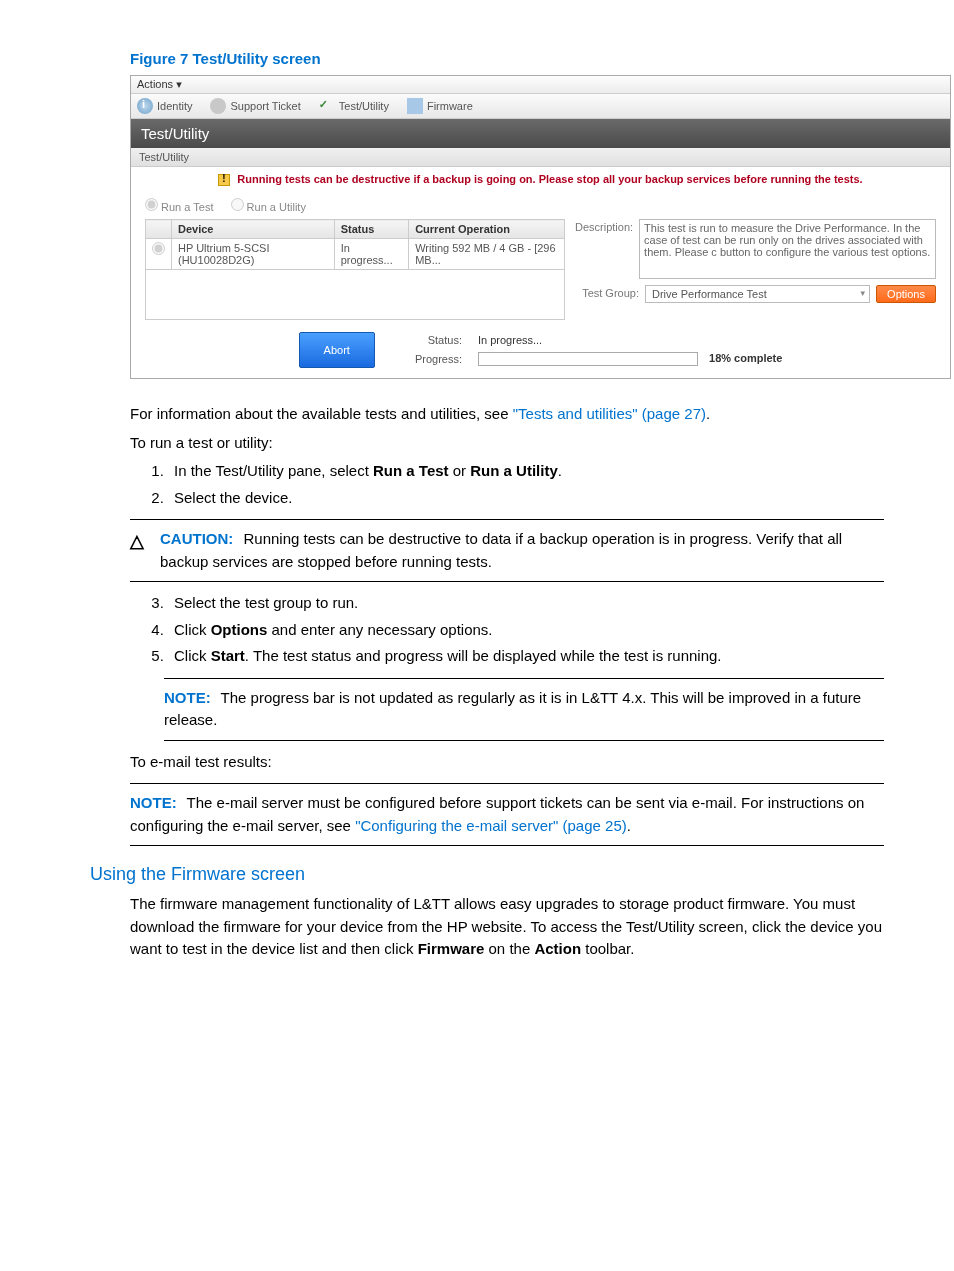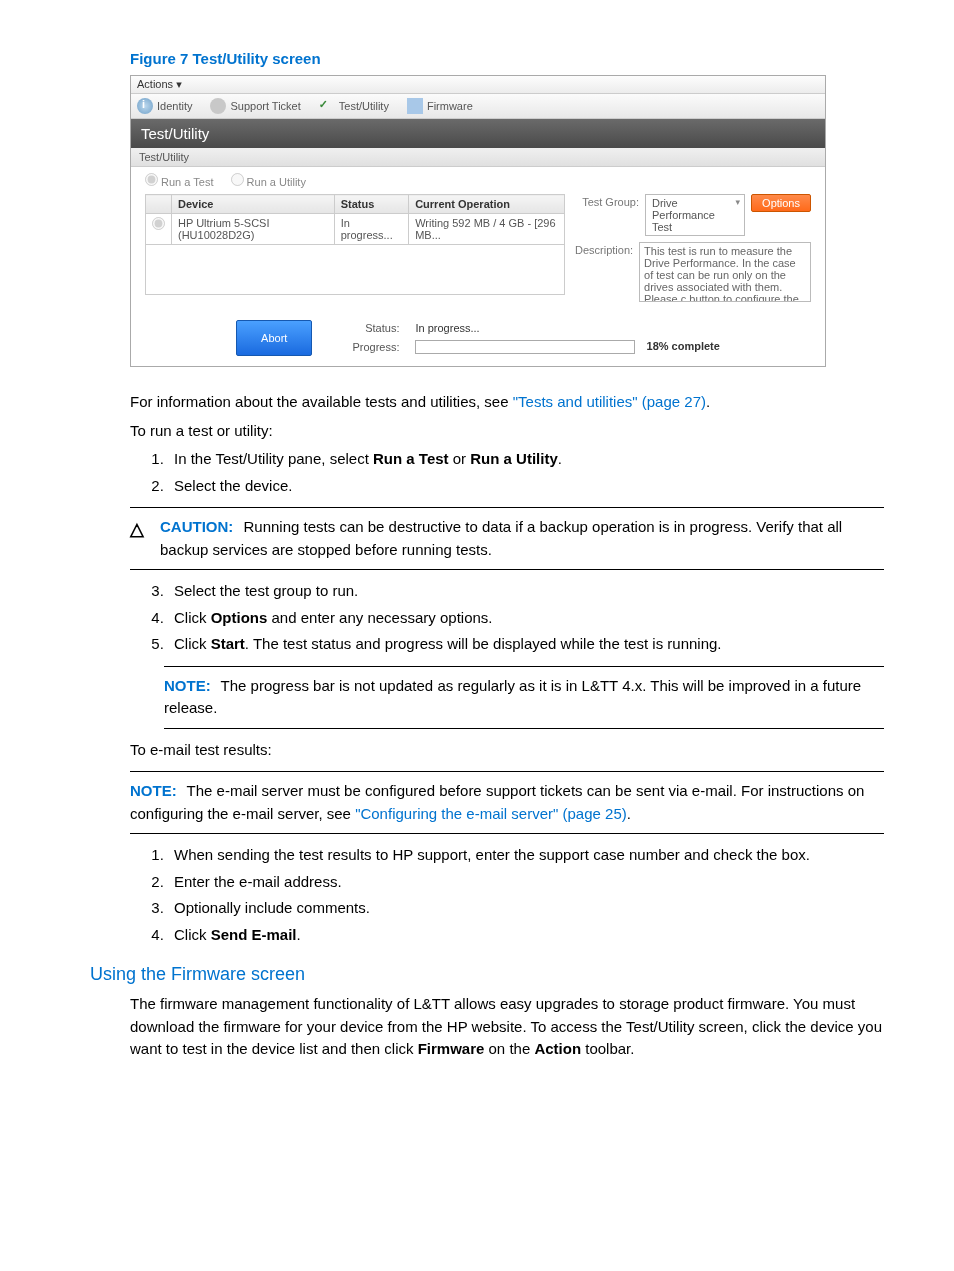--- a/index.html
+++ b/index.html
@@ -15,21 +15,21 @@
   .figure-title {
     color: #0073cf;
     font-weight: bold;
     font-size: 15px;
     margin-bottom: 8px;
     margin-left: 90px;
   }
   .screenshot {
     border: 1px solid #aaa;
     margin-left: 90px;
-    width: 696px;
+    width: 821px;
     font-size: 11px;
     color: #333;
   }
   .actions-bar {
     background: linear-gradient(#fdfdfd,#ececec);
     border-bottom: 1px solid #ccc;
     padding: 2px 6px;
   }
   .tabs-bar {
     background: linear-gradient(#fbfbfb,#e8e8e8);
@@ -216,20 +216,24 @@
         <span class="icon check-icon"></span>
         <span>Test/Utility</span>
       </div>
     <div class="tab-item">
         <span class="icon fw-icon"></span>
         <span>Firmware</span>
       </div>
   </div>
   <div class="section-title">Test/Utility</div>
   <div class="subsection-title">Test/Utility</div>
+  <div class="warning-bar">
+    <span class="warn-icon"></span>
+    <span class="warn-text">Running tests can be destructive if a backup is going on. Please stop all your backup services before running the tests.</span>
+  </div>
   <div class="radio-row">
     <label><input type="radio" checked="" disabled="" style=""> <span>Run a Test</span></label>
     <label><input type="radio" disabled="" style=""> <span>Run a Utility</span></label>
   </div>
   <div class="main-grid">
     <div>
       <table class="device-table">
         <tbody>
             <tr>
           <th style="width:18px;"></th>
@@ -244,27 +248,27 @@
           <td>Writing 592 MB / 4 GB - [296 MB...</td>
         </tr>
         <tr>
               <td class="tall" colspan="4"></td>
             </tr>
       </tbody>
         </table>
     </div>
     <div class="right-panel">
       <div class="row">
+        <div class="lbl">Description:</div>
+        <div class="desc-box">This test is run to measure the Drive Performance. In the case of test can be run only on the drives associated with them. Please c button to configure the various test options.</div>
+      </div>
+      <div class="row">
         <div class="lbl">Test Group:</div>
         <div class="select-box">Drive Performance Test</div>
         <button class="options-btn">Options</button>
-      </div>
-      <div class="row">
-        <div class="lbl">Description:</div>
-        <div class="desc-box">This test is run to measure the Drive Performance. In the case of test can be run only on the drives associated with them. Please c button to configure the various test options.</div>
       </div>
     </div>
   </div>
   <div class="status-area">
     <button class="abort-btn">Abort</button>
     <div class="status-grid">
       <div class="sl">Status:</div>
       <div>In progress...</div>
       <div class="sl">Progress:</div>
       <div>
@@ -306,26 +310,20 @@
     <span>The progress bar is not updated as regularly as it is in L&amp;TT 4.x. This will be improved in a future release.</span>
   </div>
 
   <p>To e-mail test results:</p>
 
   <div class="note-block2">
     <span class="callout-label">NOTE:</span>
     <span>The e-mail server must be configured before support tickets can be sent via e-mail. For instructions on configuring the e-mail server, see </span><span class="link">"Configuring the e-mail server" (page 25)</span><span>.</span>
   </div>
 
-  <ol class="steps">
-    <li>When sending the test results to HP support, enter the support case number and check the box.</li>
-    <li>Enter the e-mail address.</li>
-    <li>Optionally include comments.</li>
-    <li><span>Click </span><b>Send E-mail</b><span>.</span></li>
-  </ol>
 </div>
 
 <h2 class="section-heading">Using the Firmware screen</h2>
 <div class="body-text" style="margin-top:0;">
   <p>
     <span>The firmware management functionality of L&amp;TT allows easy upgrades to storage product firmware. You must download the firmware for your device from the HP website. To access the Test/Utility screen, click the device you want to test in the device list and then click </span><b>Firmware</b><span> on the </span><b>Action</b><span> toolbar.</span>
   </p>
 </div>
 
 </body></html>

